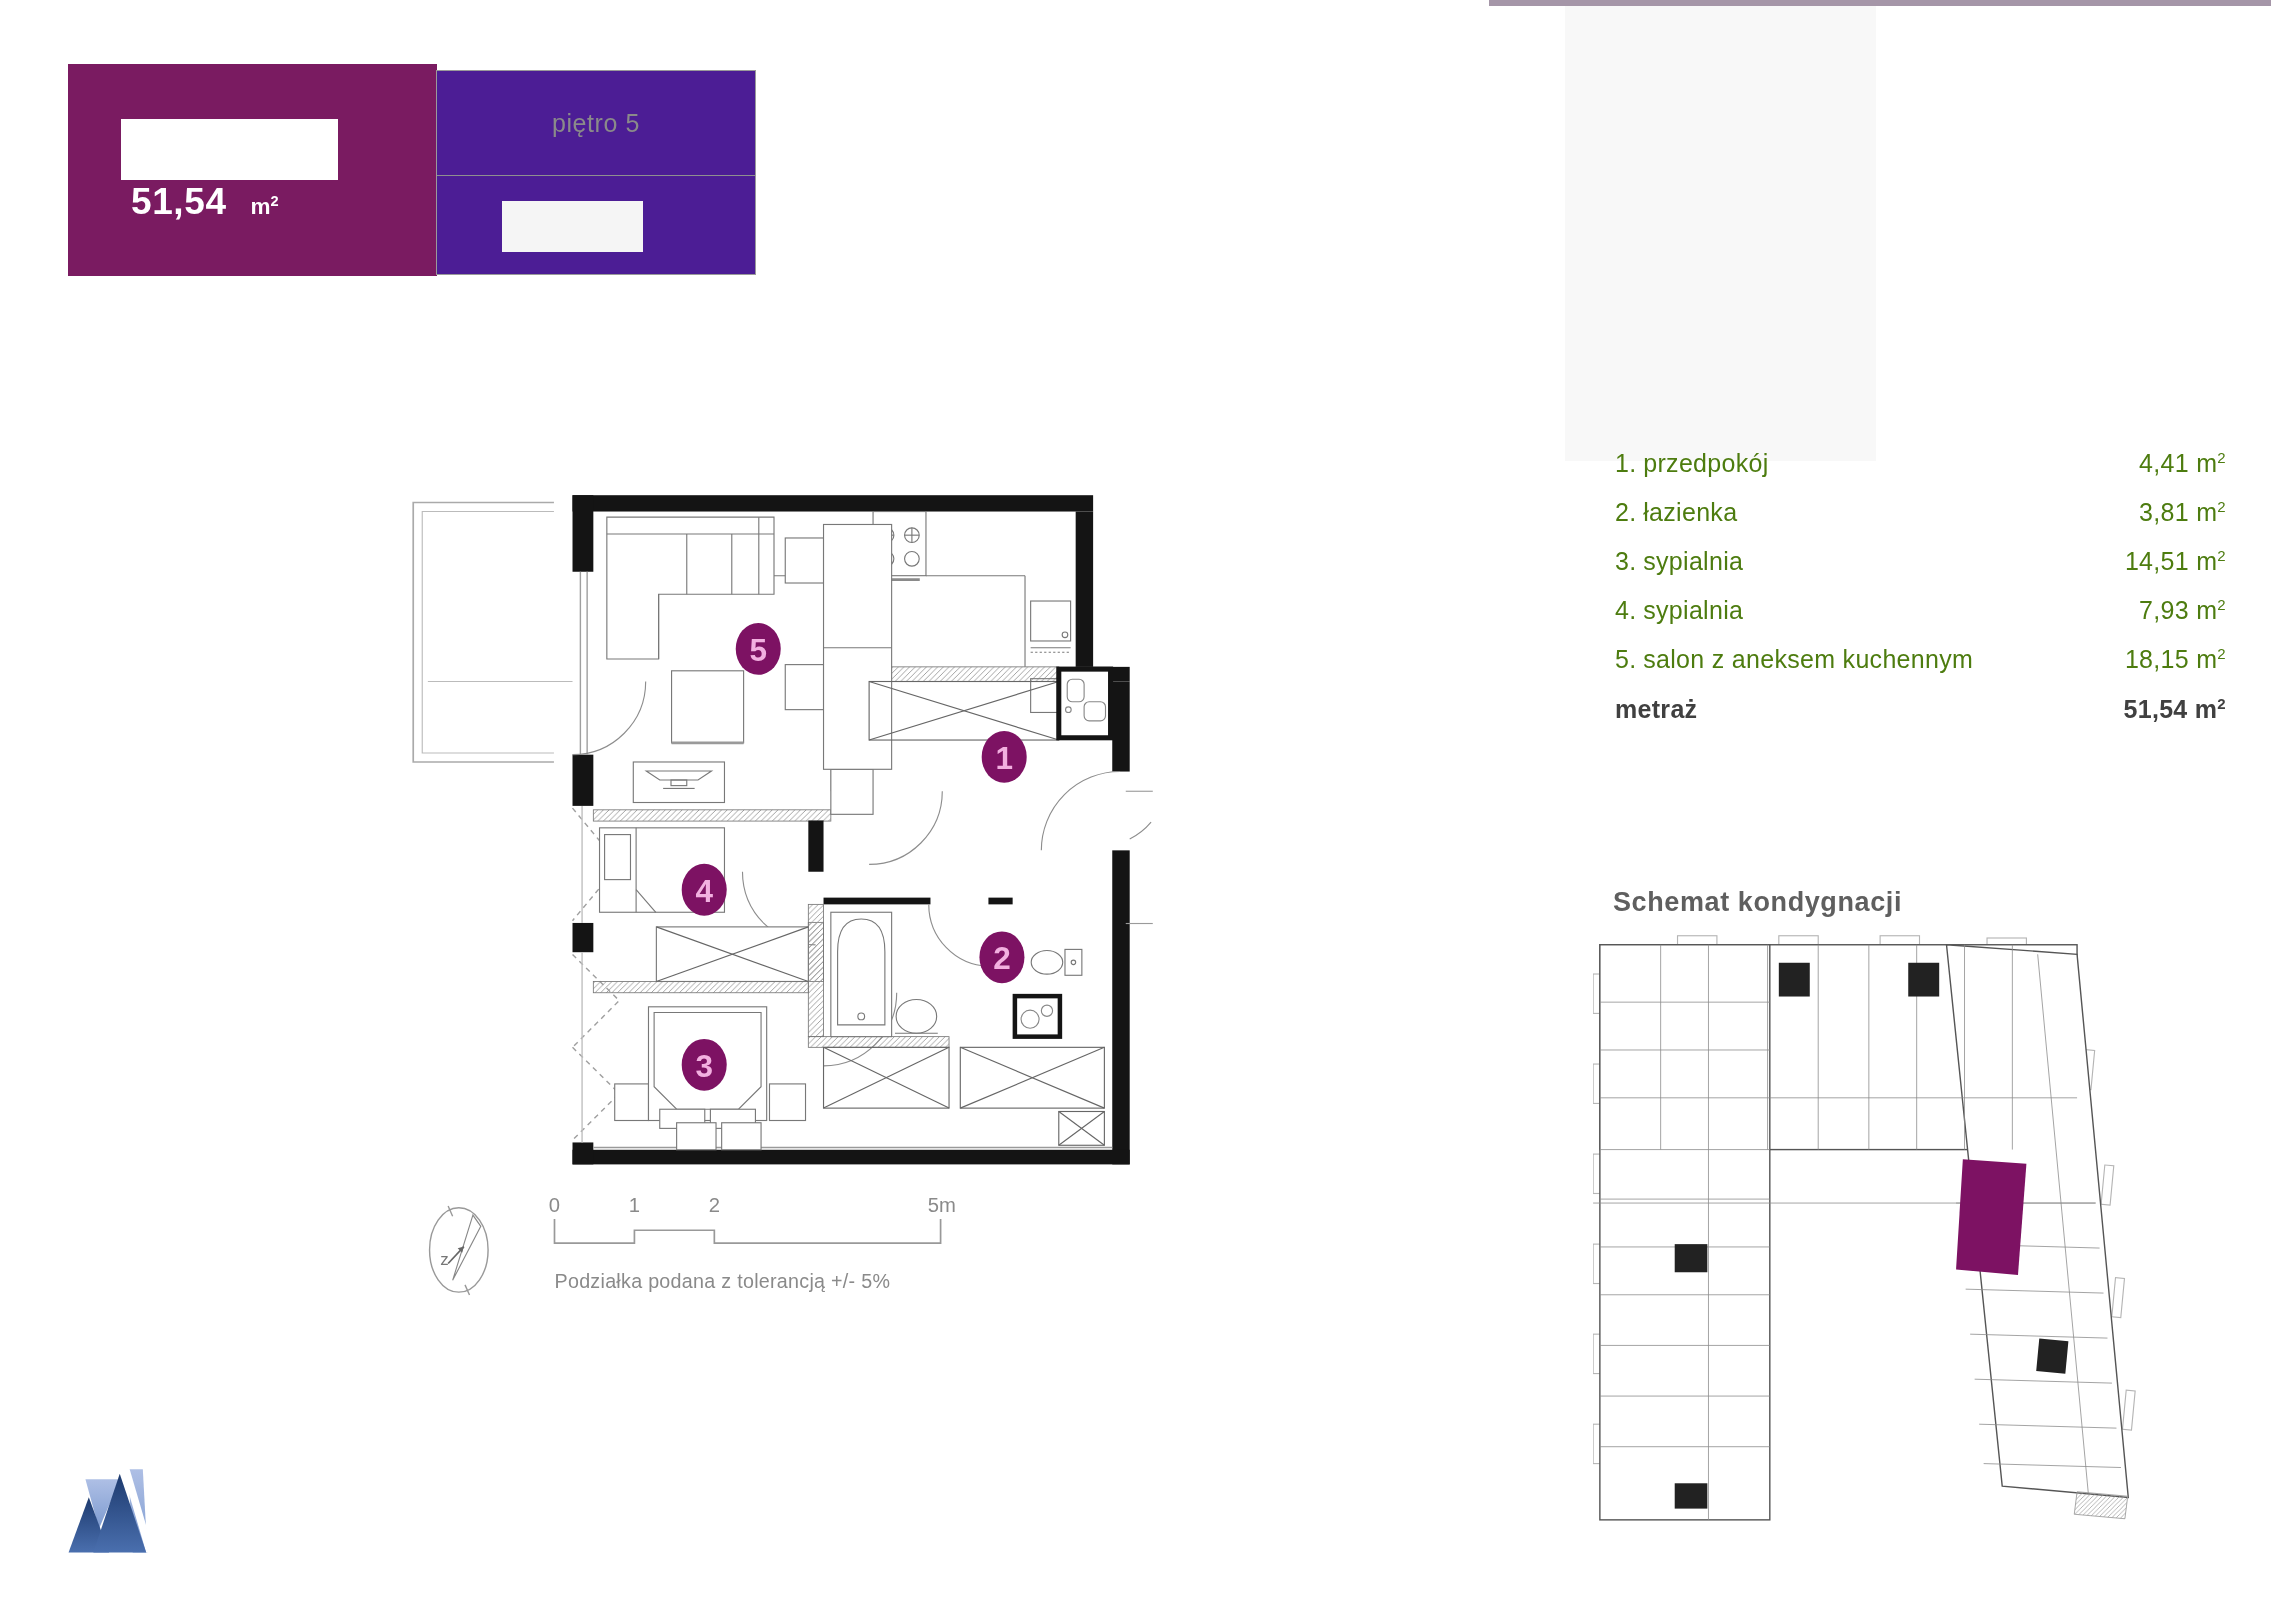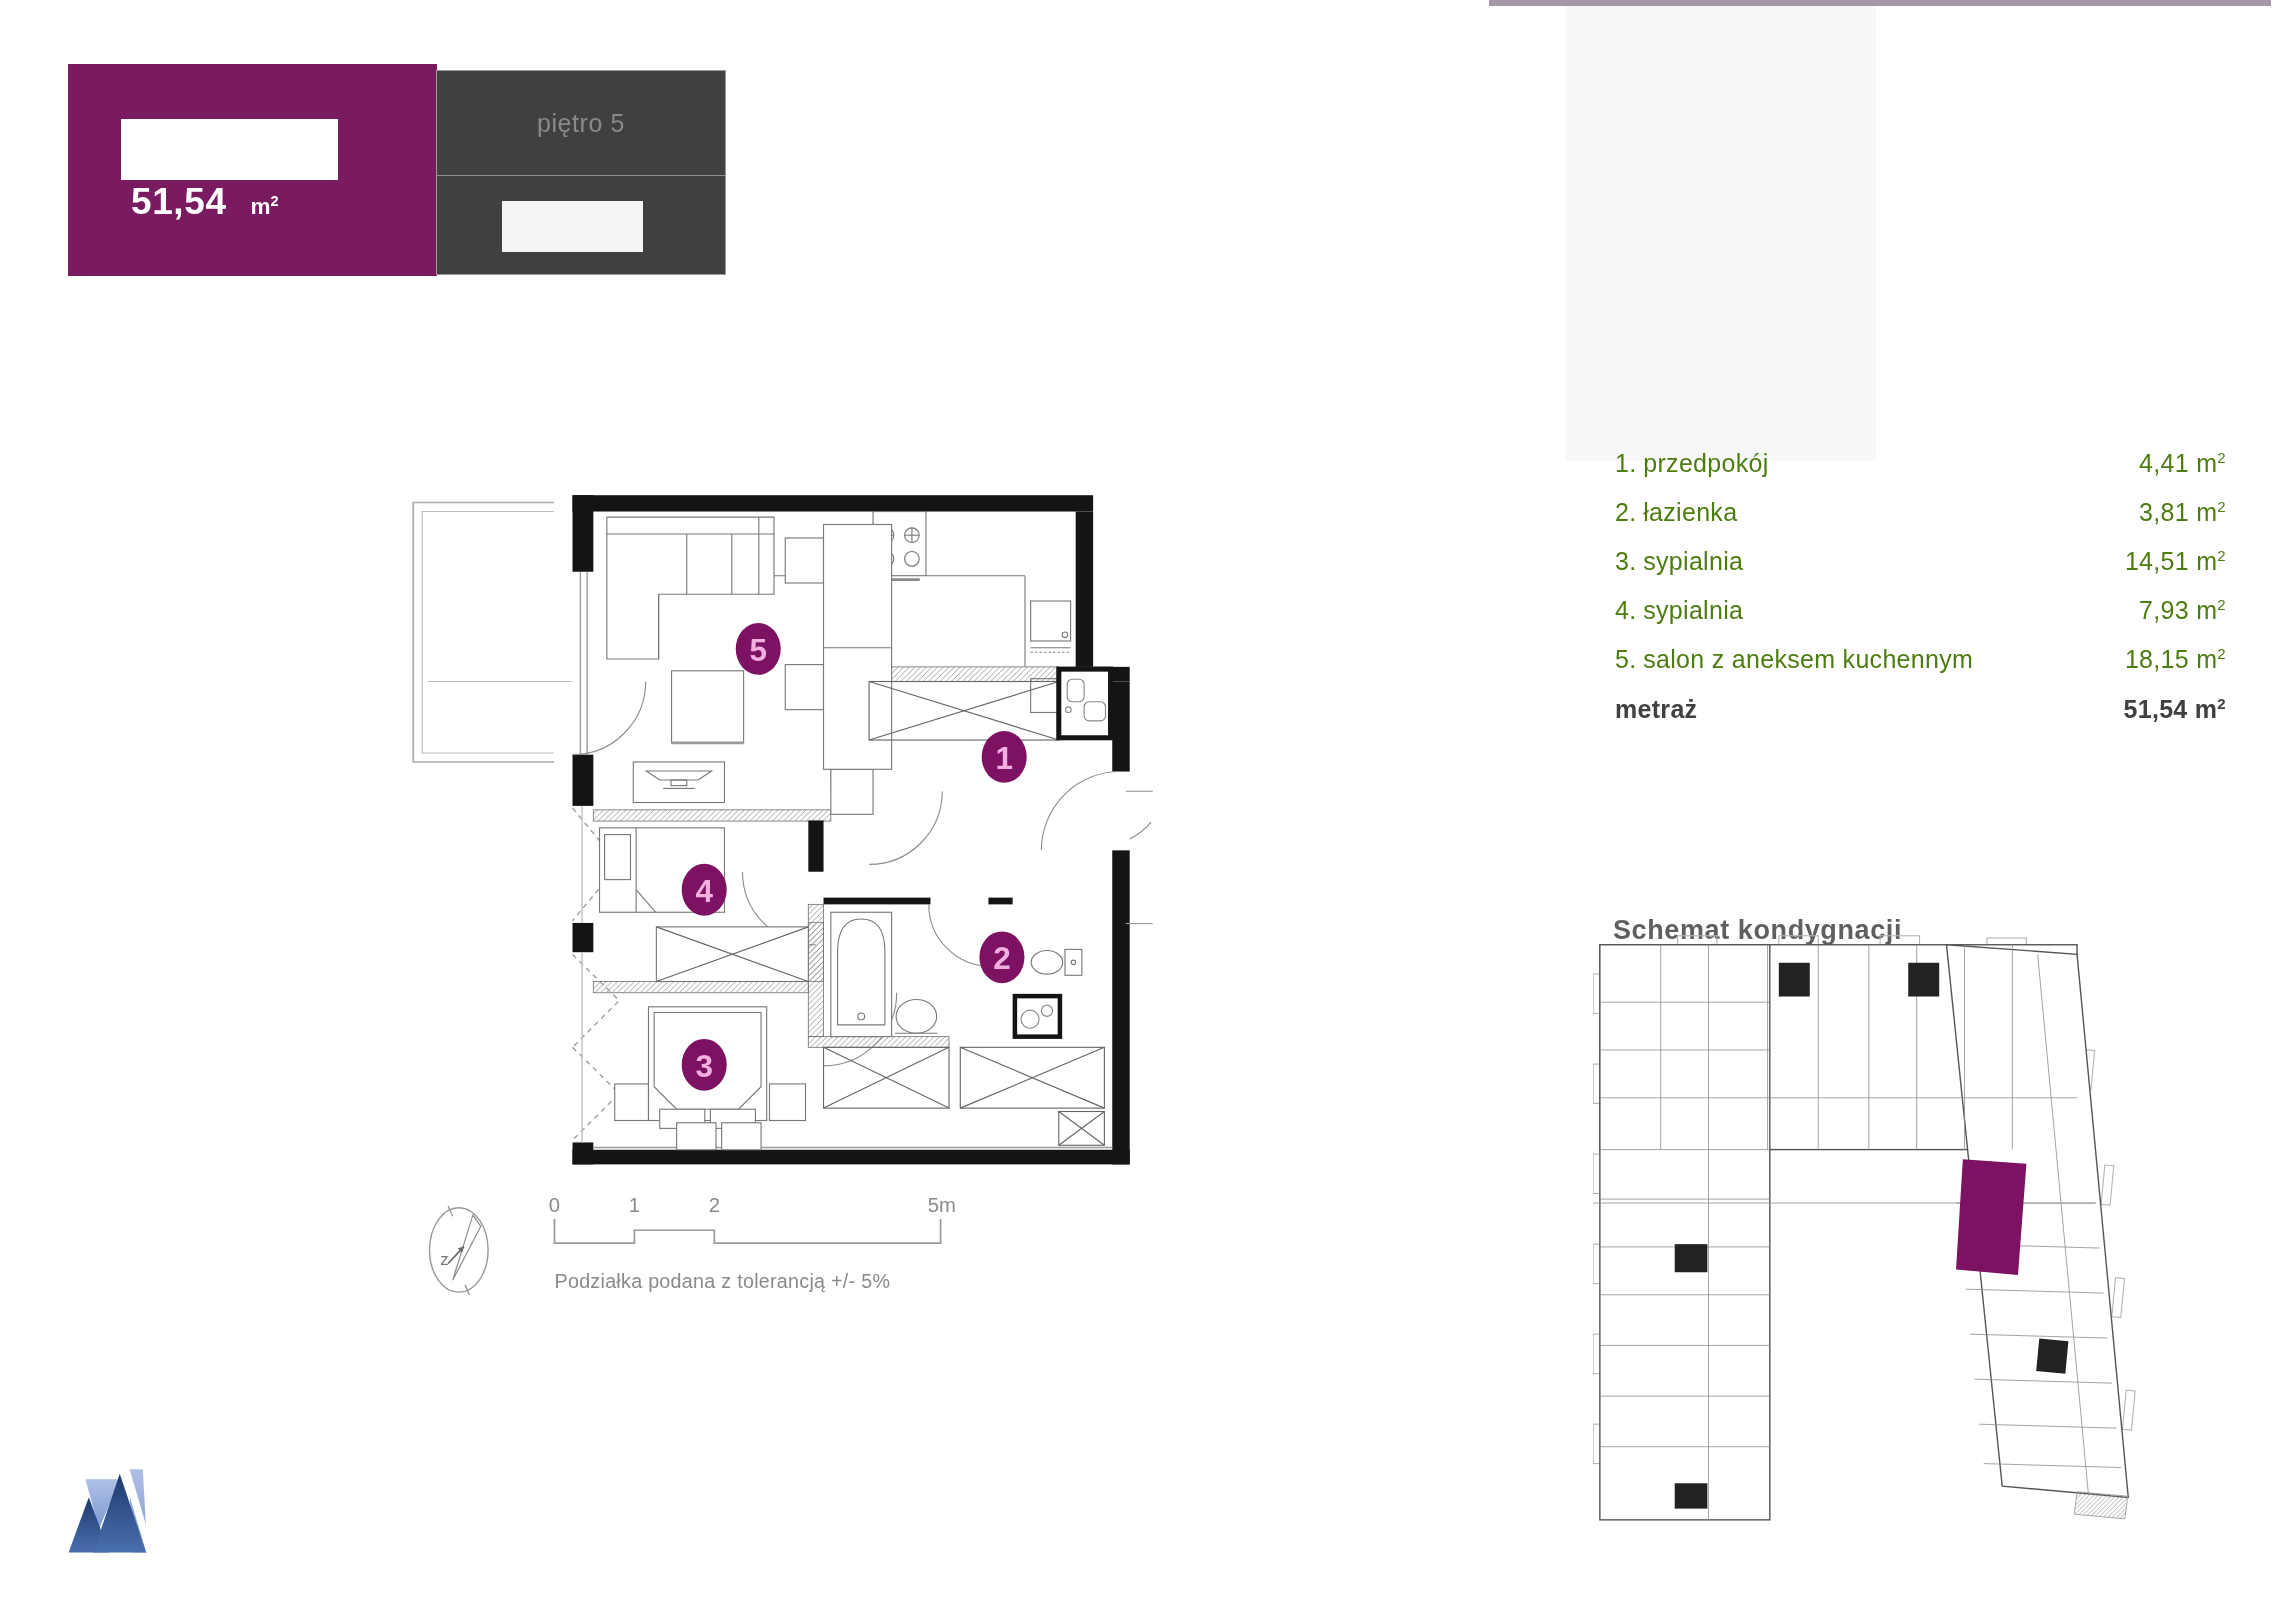--- a/index.html
+++ b/index.html
@@ -8,35 +8,35 @@
   
   #topbar{position:absolute;left:1489px;top:0;width:782px;height:5.6px;background:#a596a8;}
   #faded-block{position:absolute;left:1565px;top:5.6px;width:311px;height:455px;background:#f8f8f8;}
   
   #area-card{position:absolute;left:68px;top:64px;width:369px;height:212px;background:#7a1b61;}
   #area-redact{position:absolute;left:53px;top:55px;width:217px;height:61px;background:#ffffff;}
   #area-line{position:absolute;left:63px;top:117px;color:#fff;white-space:nowrap;}
   #area-line .big{font-size:37px;font-weight:700;letter-spacing:0.6px;}
   #area-line .unit{font-size:22.5px;font-weight:700;margin-left:24px;}
   #area-line sup{font-size:14.6px;}
-  #floor-card{position:absolute;left:436px;top:70px;width:290px;height:205px;border:1.1px solid #9a9a9a;box-sizing:border-box;background:#404040;}
+  #floor-card{position:absolute;left:436px;top:70px;width:320px;height:205px;border:1.1px solid #9a9a9a;box-sizing:border-box;background:#4c1d95;}
   #floor-cell-top{height:104px;border-bottom:1.1px solid #8f8f8f;display:flex;align-items:center;justify-content:center;}
   #floor-cell-top span{font-size:25px;color:#8a8a8a;letter-spacing:0.6px;}
   #floor-cell-bottom{position:relative;height:99px;}
   #floor-redact{position:absolute;left:65px;top:25px;width:141px;height:51px;background:#f5f5f5;}
   
   #room-list{position:absolute;left:1615px;top:449px;width:611px;}
   .rrow{display:flex;align-items:baseline;height:49px;font-size:25px;color:#4d7c0f;letter-spacing:0.3px;}
   .rrow .nm{white-space:nowrap;}
   .rrow .num{margin-right:6.8px;}
   .rrow .ar{margin-left:auto;white-space:nowrap;}
   .rrow sup{font-size:15px;}
   .rrow.total{color:#404040;font-weight:700;margin-top:1.1px;}
   
-  #scheme-title{position:absolute;left:1613px;top:887px;font-size:27px;font-weight:700;color:#5f5f5f;letter-spacing:0.6px;margin-top:28px;}
+  #scheme-title{position:absolute;left:1613px;top:887px;font-size:27px;font-weight:700;color:#5f5f5f;letter-spacing:0.6px;}
   
   #plan-svg{position:absolute;left:394px;top:462px;}
   #scheme-svg{position:absolute;left:1593px;top:929px;}
   #logo-svg{position:absolute;left:65px;top:1468px;}
   svg text{font-family:"Liberation Sans", sans-serif;}
   .badge-num{font-size:56px;font-weight:700;fill:#f2b0e0;}
   .scale-txt{font-size:36px;fill:#8a8a8a;}
   .note-txt{font-size:35px;fill:#8a8a8a;letter-spacing:0.5px;}
   .compass-z{font-size:30px;fill:#777;}
 </style>

